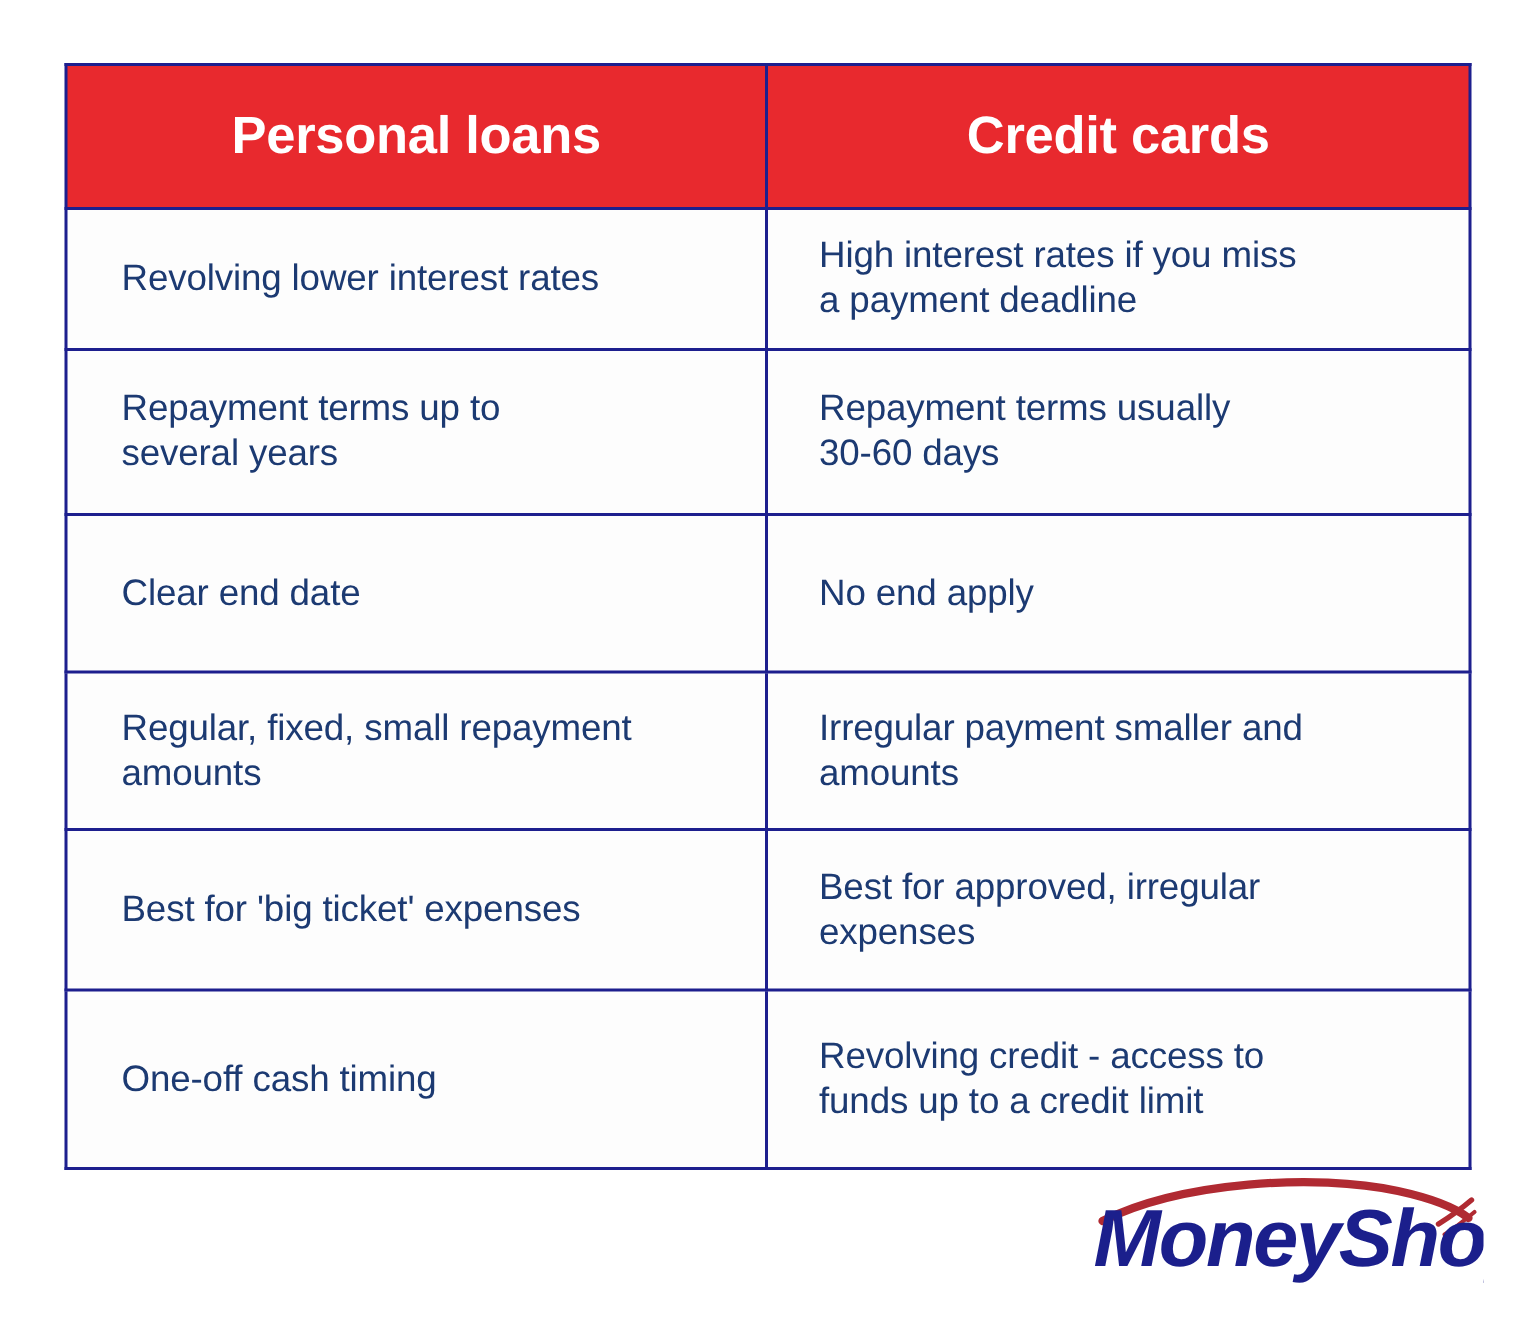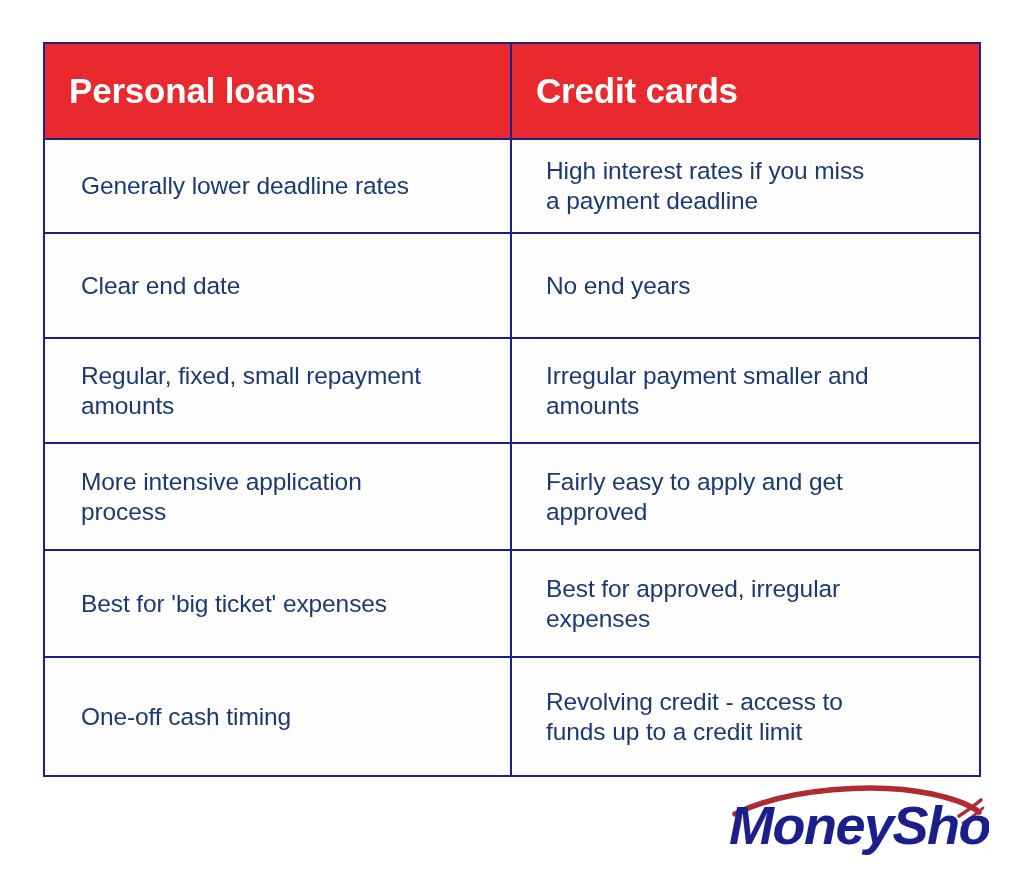--- a/index.html
+++ b/index.html
@@ -38,23 +38,23 @@
     padding: 0;
     vertical-align: middle;
   }
   .col-left  { width: 467px; }
   .col-right { width: 469px; }
 
   
   .compare-table thead th {
     background: #e8292e;
     height: 94px;
-    text-align: left;
+    text-align: center;
     vertical-align: middle;
-    padding: 0 24px;
+    padding: 0 4px;
   }
   .head-label {
     display: block;
     color: #ffffff;
     font-size: 35px;
     font-weight: bold;
     letter-spacing: -0.2px;
     line-height: 1.1;
   }
 
@@ -120,53 +120,53 @@
           <span class="head-label">Personal loans</span>
         </th>
         <th>
           <span class="head-label">Credit cards</span>
         </th>
       </tr>
     </thead>
     <tbody>
       <tr class="r1">
         <td class="lcell">
-          <span class="cell-text">Generally lower deadline rates</span>
+          <span class="cell-text">Revolving lower interest rates</span>
         </td>
         <td class="rcell">
           <span class="cell-text">High interest rates if you miss
 a payment deadline</span>
+        </td>
+      </tr>
+      <tr class="r2">
+        <td class="lcell">
+          <span class="cell-text">Repayment terms up to
+several years</span>
+        </td>
+        <td class="rcell">
+          <span class="cell-text">Repayment terms usually
+30-60 days</span>
         </td>
       </tr>
       <tr class="r3">
         <td class="lcell">
           <span class="cell-text">Clear end date</span>
         </td>
         <td class="rcell">
-          <span class="cell-text">No end years</span>
+          <span class="cell-text">No end apply</span>
         </td>
       </tr>
       <tr class="r4">
         <td class="lcell">
           <span class="cell-text">Regular, fixed, small repayment
 amounts</span>
         </td>
         <td class="rcell">
           <span class="cell-text">Irregular payment smaller and
 amounts</span>
-        </td>
-      </tr>
-      <tr class="r5">
-        <td class="lcell">
-          <span class="cell-text">More intensive application
-process</span>
-        </td>
-        <td class="rcell">
-          <span class="cell-text">Fairly easy to apply and get
-approved</span>
         </td>
       </tr>
       <tr class="r6">
         <td class="lcell">
           <span class="cell-text">Best for 'big ticket' expenses</span>
         </td>
         <td class="rcell">
           <span class="cell-text">Best for approved, irregular
 expenses</span>
         </td>

